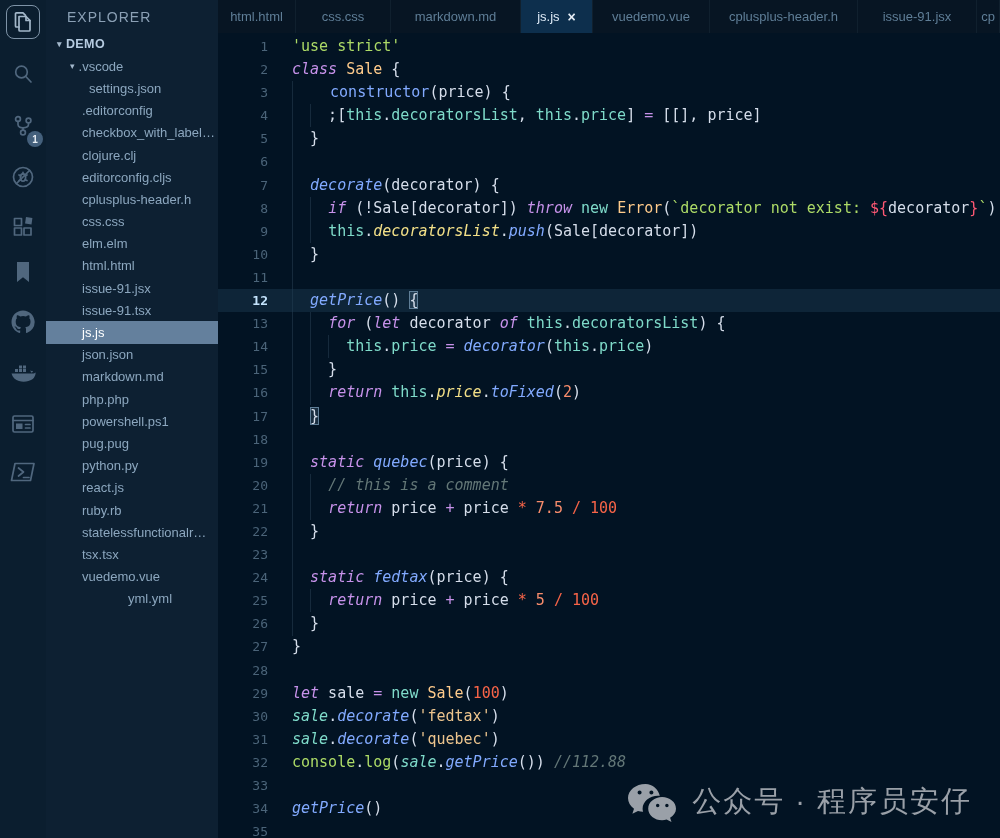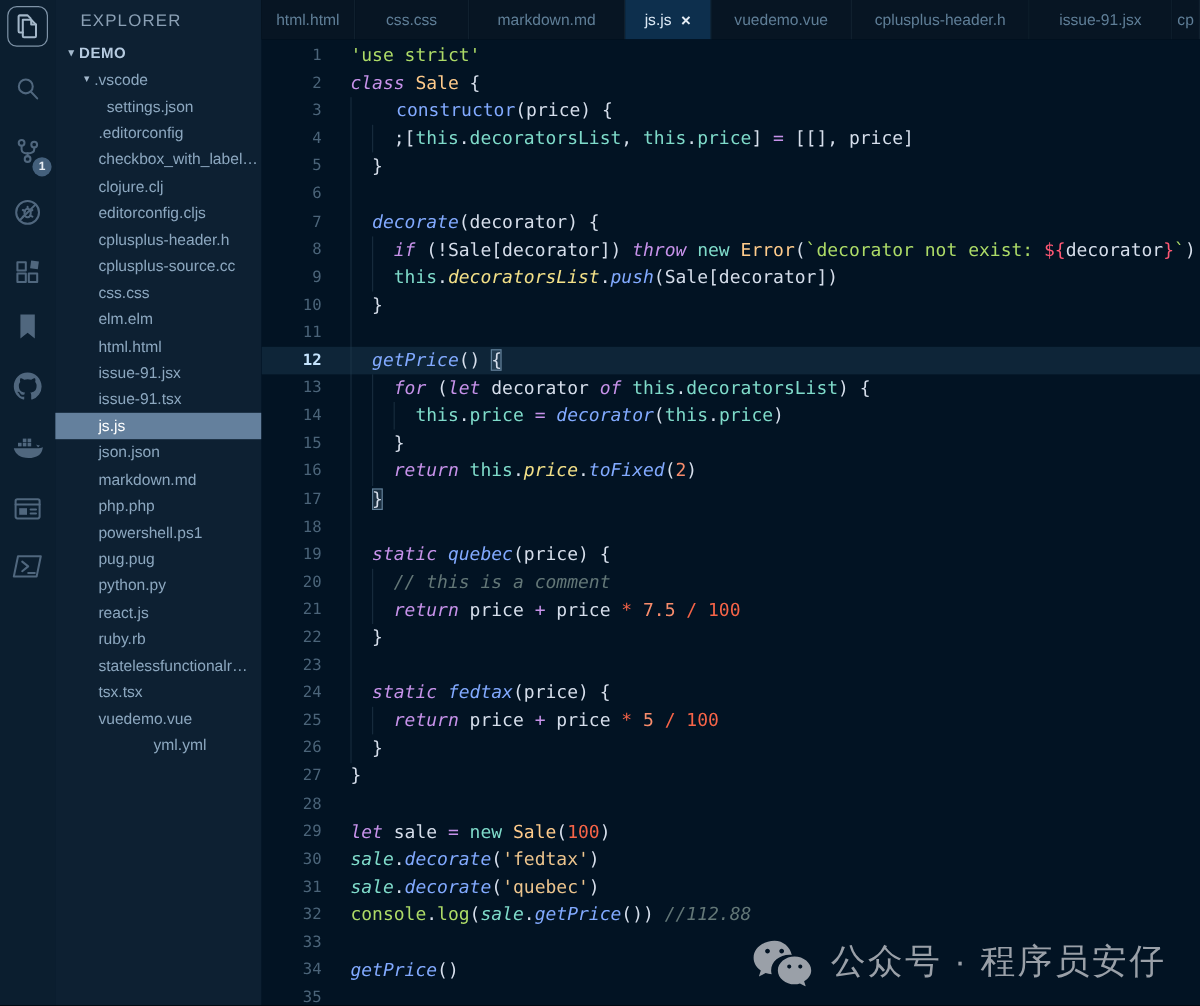--- a/index.html
+++ b/index.html
@@ -165,23 +165,20 @@
           <span>checkbox_with_label…</span>
         </div>
         <div class="trow" style="padding-left: 36px;">
           <span>clojure.clj</span>
         </div>
         <div class="trow" style="padding-left: 36px;">
           <span>editorconfig.cljs</span>
         </div>
         <div class="trow" style="padding-left: 36px;">
           <span>cplusplus-header.h</span>
-        </div>
-        <div class="trow" style="padding-left: 36px;">
-          <span>cplusplus-source.cc</span>
         </div>
         <div class="trow" style="padding-left: 36px;">
           <span>css.css</span>
         </div>
         <div class="trow" style="padding-left: 36px;">
           <span>elm.elm</span>
         </div>
         <div class="trow" style="padding-left: 36px;">
           <span>html.html</span>
         </div>

